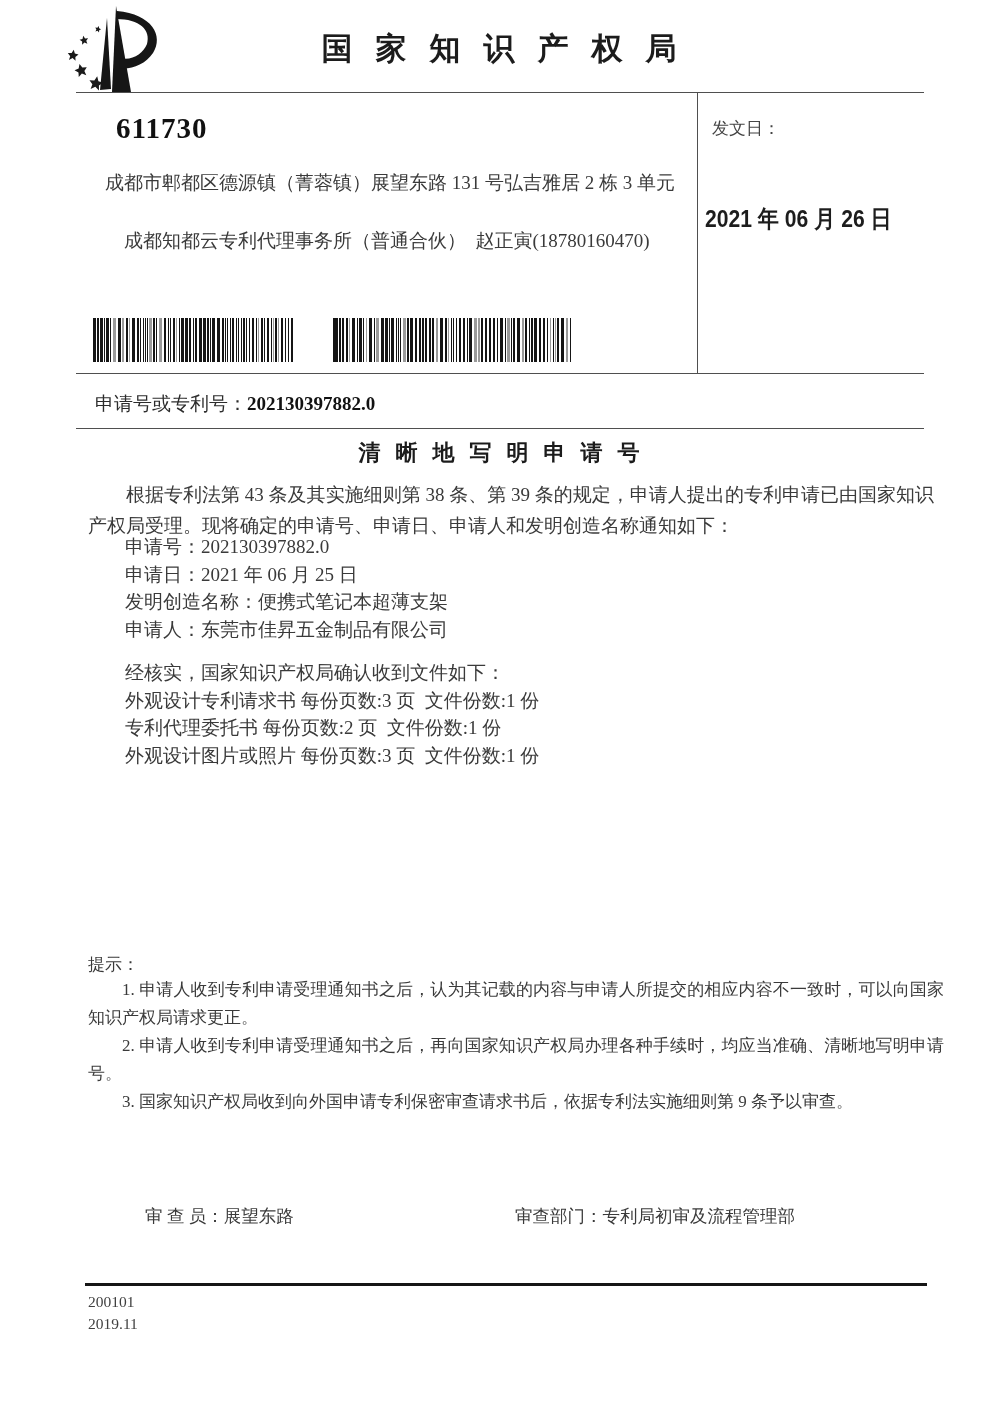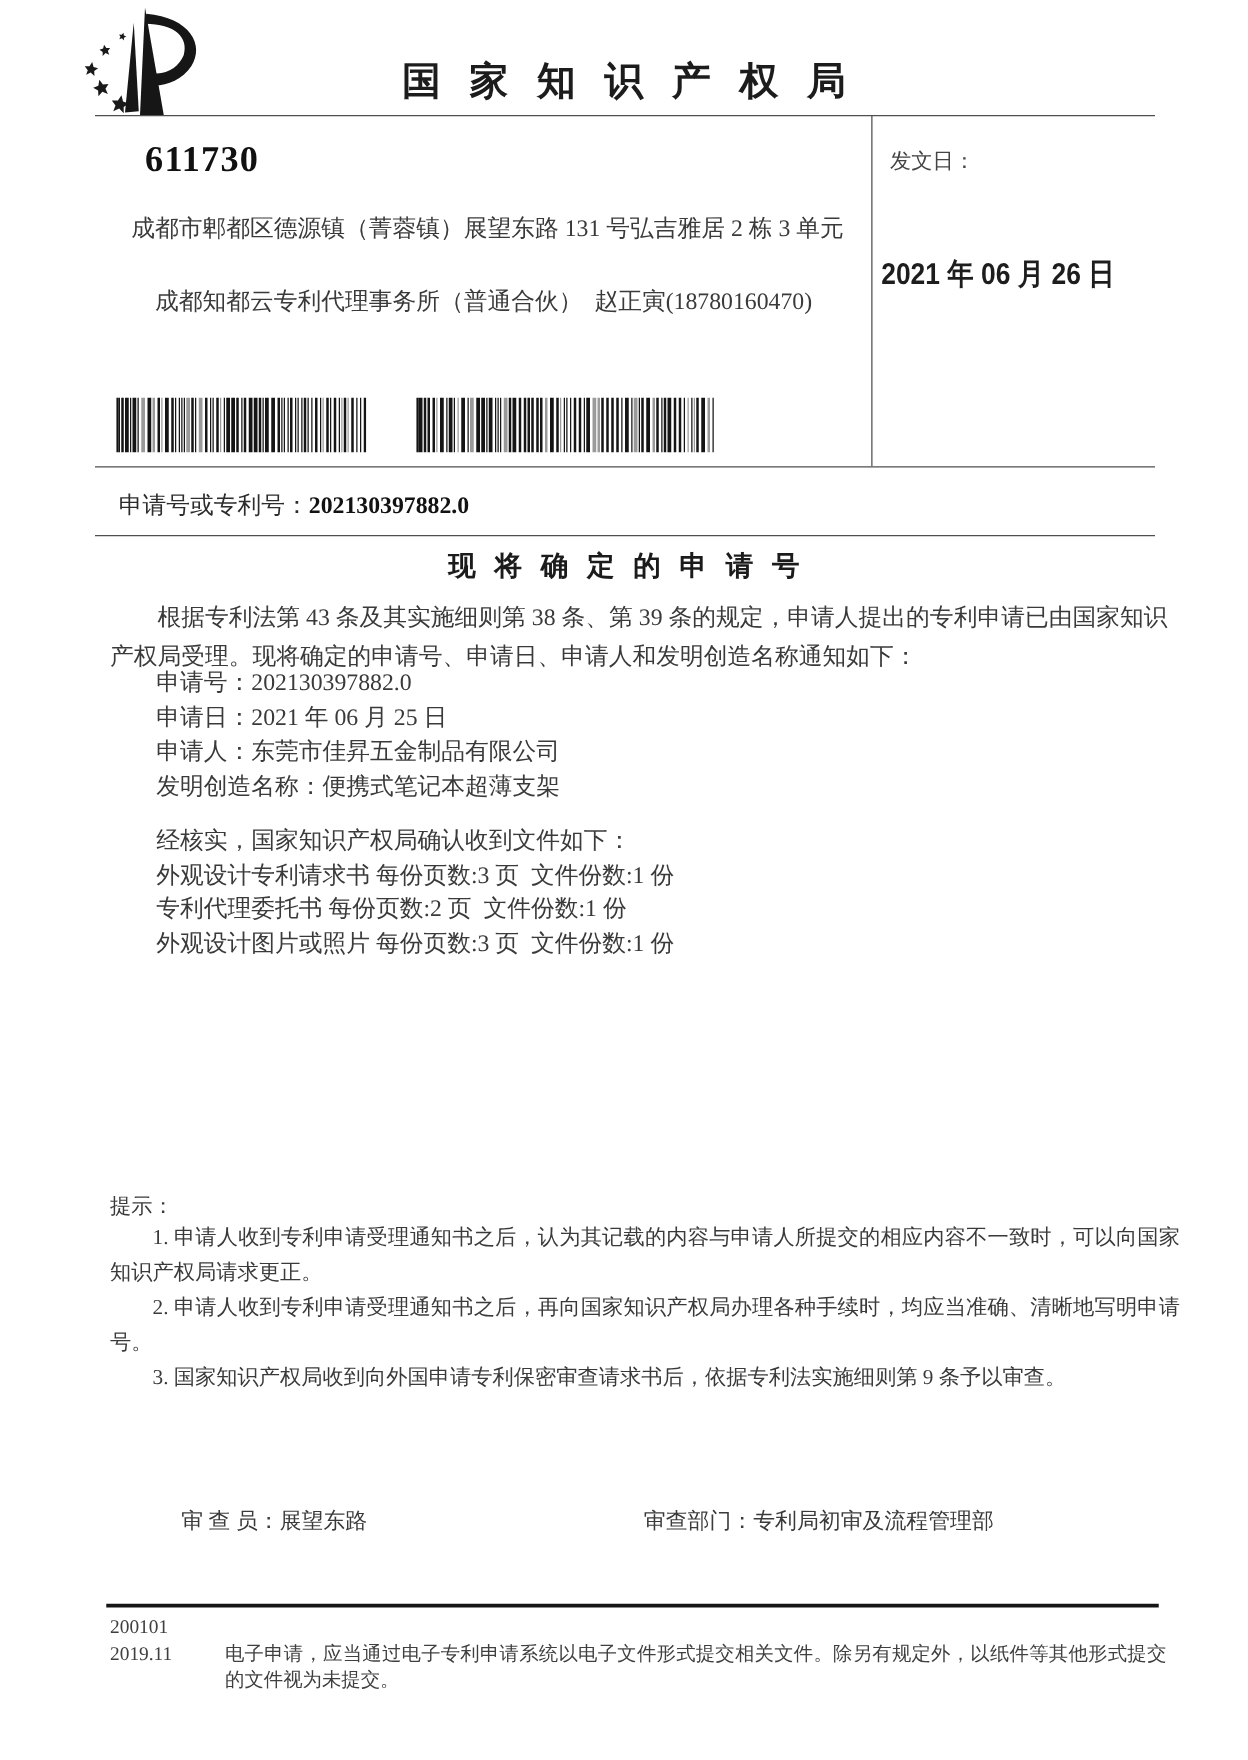--- a/index.html
+++ b/index.html
@@ -9,21 +9,21 @@
     margin:0 auto;
     background:#fff;
     font-family:"Liberation Serif","DejaVu Serif",serif;
     color:#262626;
     overflow:hidden;
   }
   .abs{position:absolute;}
   
   .logo{left:60px;top:4px;width:132px;height:92px;}
   .agency-title{
-    left:0;top:44px;width:100%;
+    left:0;top:28px;width:100%;
     text-align:center;
     font-size:31px;font-weight:bold;color:#1c1c1c;
     letter-spacing:23px;padding-left:23px;box-sizing:border-box;
   }
   .rule{background:#4f4f4f;height:1px;left:76px;width:848px;}
   .rule-top{top:92px;}
   .rule-mid1{top:373px;}
   .rule-mid2{top:428px;}
   .vline{left:697px;top:92px;width:1px;height:281px;background:#4f4f4f;}
   
@@ -381,28 +381,28 @@
   <div class="abs issue-date">2021 年 06 月 26 日</div>
 
   <div class="abs rule rule-mid1"></div>
 
   <div class="abs numbers-left">
     <span>申请号或专利号：</span><span class="num-val">202130397882.0</span>
   </div>
 
   <div class="abs rule rule-mid2"></div>
 
-  <div class="abs notice-title">现将确定的申请号</div>
+  <div class="abs notice-title">清晰地写明申请号</div>
   <div class="abs intro">根据专利法第 43 条及其实施细则第 38 条、第 39 条的规定，申请人提出的专利申请已由国家知识产权局受理。现将确定的申请号、申请日、申请人和发明创造名称通知如下：</div>
 
   <div class="abs fields">
     <div class="line"><span>申请号：</span><span>202130397882.0</span></div>
     <div class="line"><span>申请日：</span><span>2021 年 06 月 25 日</span></div>
+    <div class="line"><span>发明创造名称：</span><span>便携式笔记本超薄支架</span></div>
     <div class="line"><span>申请人：</span><span>东莞市佳昇五金制品有限公司</span></div>
-    <div class="line"><span>发明创造名称：</span><span>便携式笔记本超薄支架</span></div>
   </div>
 
   <div class="abs received">
     <div class="line">经核实，国家知识产权局确认收到文件如下：</div>
     <div class="line">外观设计专利请求书 每份页数:3 页  文件份数:1 份</div>
     <div class="line">专利代理委托书 每份页数:2 页  文件份数:1 份</div>
     <div class="line">外观设计图片或照片 每份页数:3 页  文件份数:1 份</div>
   </div>
 
   <div class="abs tips-label">提示：</div>
@@ -419,17 +419,16 @@
     <span>审查部门：</span><span>专利局初审及流程管理部</span>
   </div>
 
   <div class="abs footer-rule"></div>
   <div class="abs footer">
     <div class="frow">
       <span class="fcode">200101</span>
     </div>
     <div class="frow">
       <span class="fcode">2019.11</span>
-      <div class="ftext">电子申请，应当通过电子专利申请系统以电子文件形式提交相关文件。除另有规定外，以纸件等其他形式提交的文件视为未提交。</div>
     </div>
   </div>
 
 </div>
 
 </body></html>

